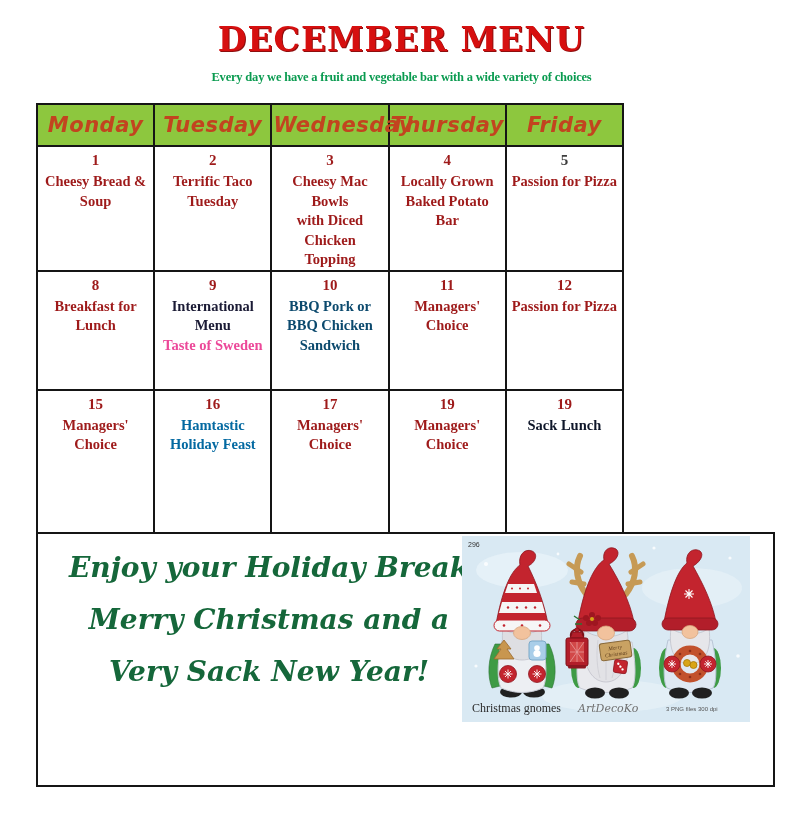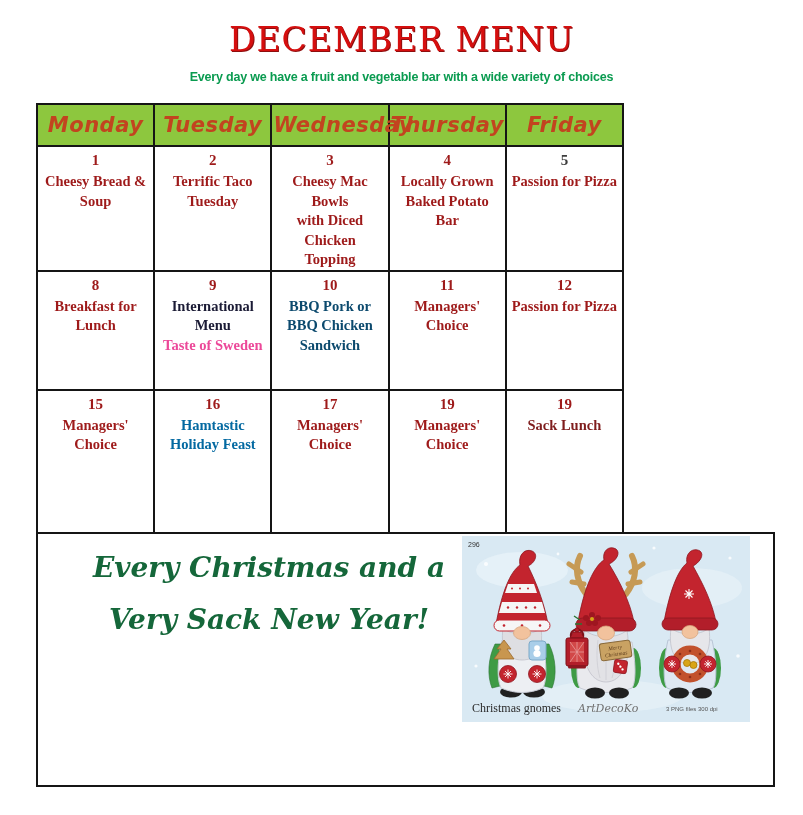--- a/index.html
+++ b/index.html
@@ -1,24 +1,24 @@
 <!DOCTYPE html>
 <html style="--c-title: #d60f0f; --c-subtitle: #0a9b50; --c-header-bg: #8dc73e; --c-header-text: #c2441f; --c-date-default: #9e1a1a; --c-message-green: #15673a;"><head>
 <meta charset="utf-8">
 <style>
   html,body{margin:0;padding:0;background:#ffffff;}
   .page{position:relative;width:803px;height:815px;background:#ffffff;
         font-family:"Liberation Serif",serif;overflow:hidden;}
 
   .title{position:absolute;top:20px;left:0;width:100%;text-align:center;
-         font-family:"DejaVu Serif",serif;font-weight:normal;font-size:33px;
+         font-family:"DejaVu Serif",serif;font-weight:bold;font-size:33px;
          color:var(--c-title,#d60f0f);letter-spacing:1px;
          text-shadow:1px 1px 0 #8e0e0e;}
   .subtitle{position:absolute;top:70px;left:0;width:100%;text-align:center;
-         font-family:Liberation Sans, sans-serif;font-weight:bold;font-size:12.5px;
+         font-family:Liberation Serif, serif;font-weight:bold;font-size:12.5px;
          color:var(--c-subtitle,#0a9b50);letter-spacing:-0.2px;}
 
   table.calendar{position:absolute;left:36px;top:103px;width:588px;
          border-collapse:collapse;table-layout:fixed;}
   table.calendar th{height:38px;background:var(--c-header-bg,#8dc73e);
          border:2.5px solid #151515;font-family:"DejaVu Sans",sans-serif;
          font-style:italic;font-weight:bold;font-size:21px;
          color:var(--c-header-text,#c2441f);letter-spacing:.5px;}
   table.calendar td{border:2.5px solid #151515;vertical-align:top;
          text-align:center;padding:5px 3px 0 3px;}
@@ -125,29 +125,30 @@
           <td>
             <div class="date-num">17</div>
             <div class="menu-line" style="color: rgb(158, 26, 26);">Managers' Choice</div>
           </td>
           <td>
             <div class="date-num">19</div>
             <div class="menu-line" style="color: rgb(158, 26, 26);">Managers' Choice</div>
           </td>
           <td>
             <div class="date-num">19</div>
-            <div class="menu-line" style="color: #7f1d1d;">Sack Lunch</div>
+            <div class="menu-line" style="color: #0f172a;">Sack Lunch</div>
           </td>
         </tr>
       </tbody>
   </table>
 
   <div class="bottom-box">
     <div class="holiday-msg">
-      <div>Every Christmas and a</div>
+      <div>Enjoy your Holiday Break</div>
+      <div>Merry Christmas and a</div>
       <div>Very Sack New Year!</div>
     </div>
 
     <svg class="gnome-img" viewBox="0 0 288 186">
 
       <rect width="288" height="186" fill="#d9e9f3"></rect>
       <ellipse cx="60" cy="34" rx="46" ry="18" fill="#e9f3f9" opacity="0.7"></ellipse>
       <ellipse cx="230" cy="52" rx="50" ry="20" fill="#e9f3f9" opacity="0.6"></ellipse>
       <ellipse cx="150" cy="160" rx="70" ry="16" fill="#e9f3f9" opacity="0.6"></ellipse>
       <circle cx="24" cy="28" r="2" fill="#ffffff" opacity="0.8"></circle>

